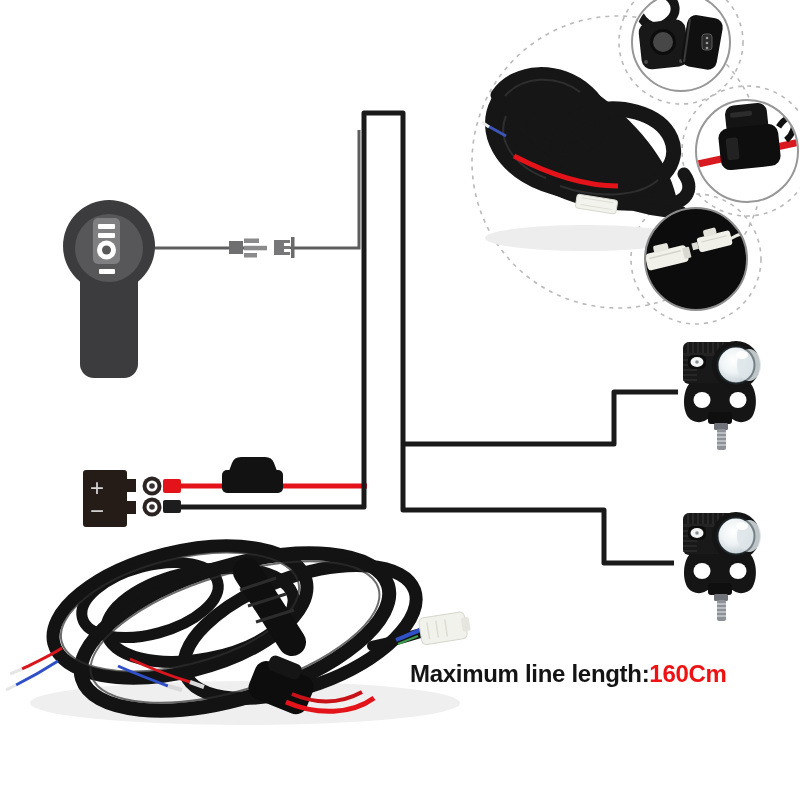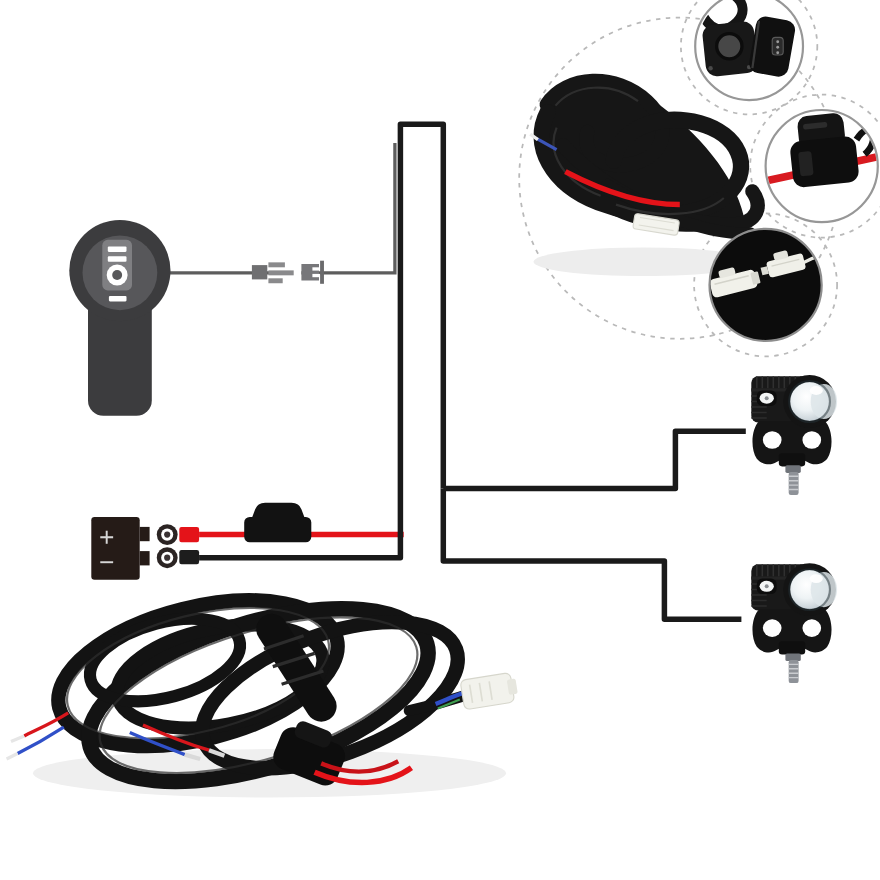--- a/index.html
+++ b/index.html
@@ -239,14 +239,17 @@
     <path d="M396 640 C406 636 412 633 421 630" stroke="#3050c8" stroke-width="4" fill="none"></path>
     <path d="M398 644 L418 636" stroke="#3f9e4f" stroke-width="2" fill="none"></path>
     <g transform="rotate(-9 442 628)">
       <rect x="420" y="615" width="46" height="27" rx="5" fill="#f2f2ec" stroke="#d6d6cc" stroke-width="1"></rect>
       <path d="M428 620 V637 M437 620 V637 M446 620 V637" stroke="#ddddd3" stroke-width="1.5"></path>
       <rect x="462" y="621" width="8" height="14" rx="2" fill="#e6e6de"></rect>
     </g>
   </g>
 </svg>
 
-
+<div class="caption">
+  <span>Maximum line length:</span><span class="val">160Cm</span>
 </div>
 
+</div>
+
 </body></html>

